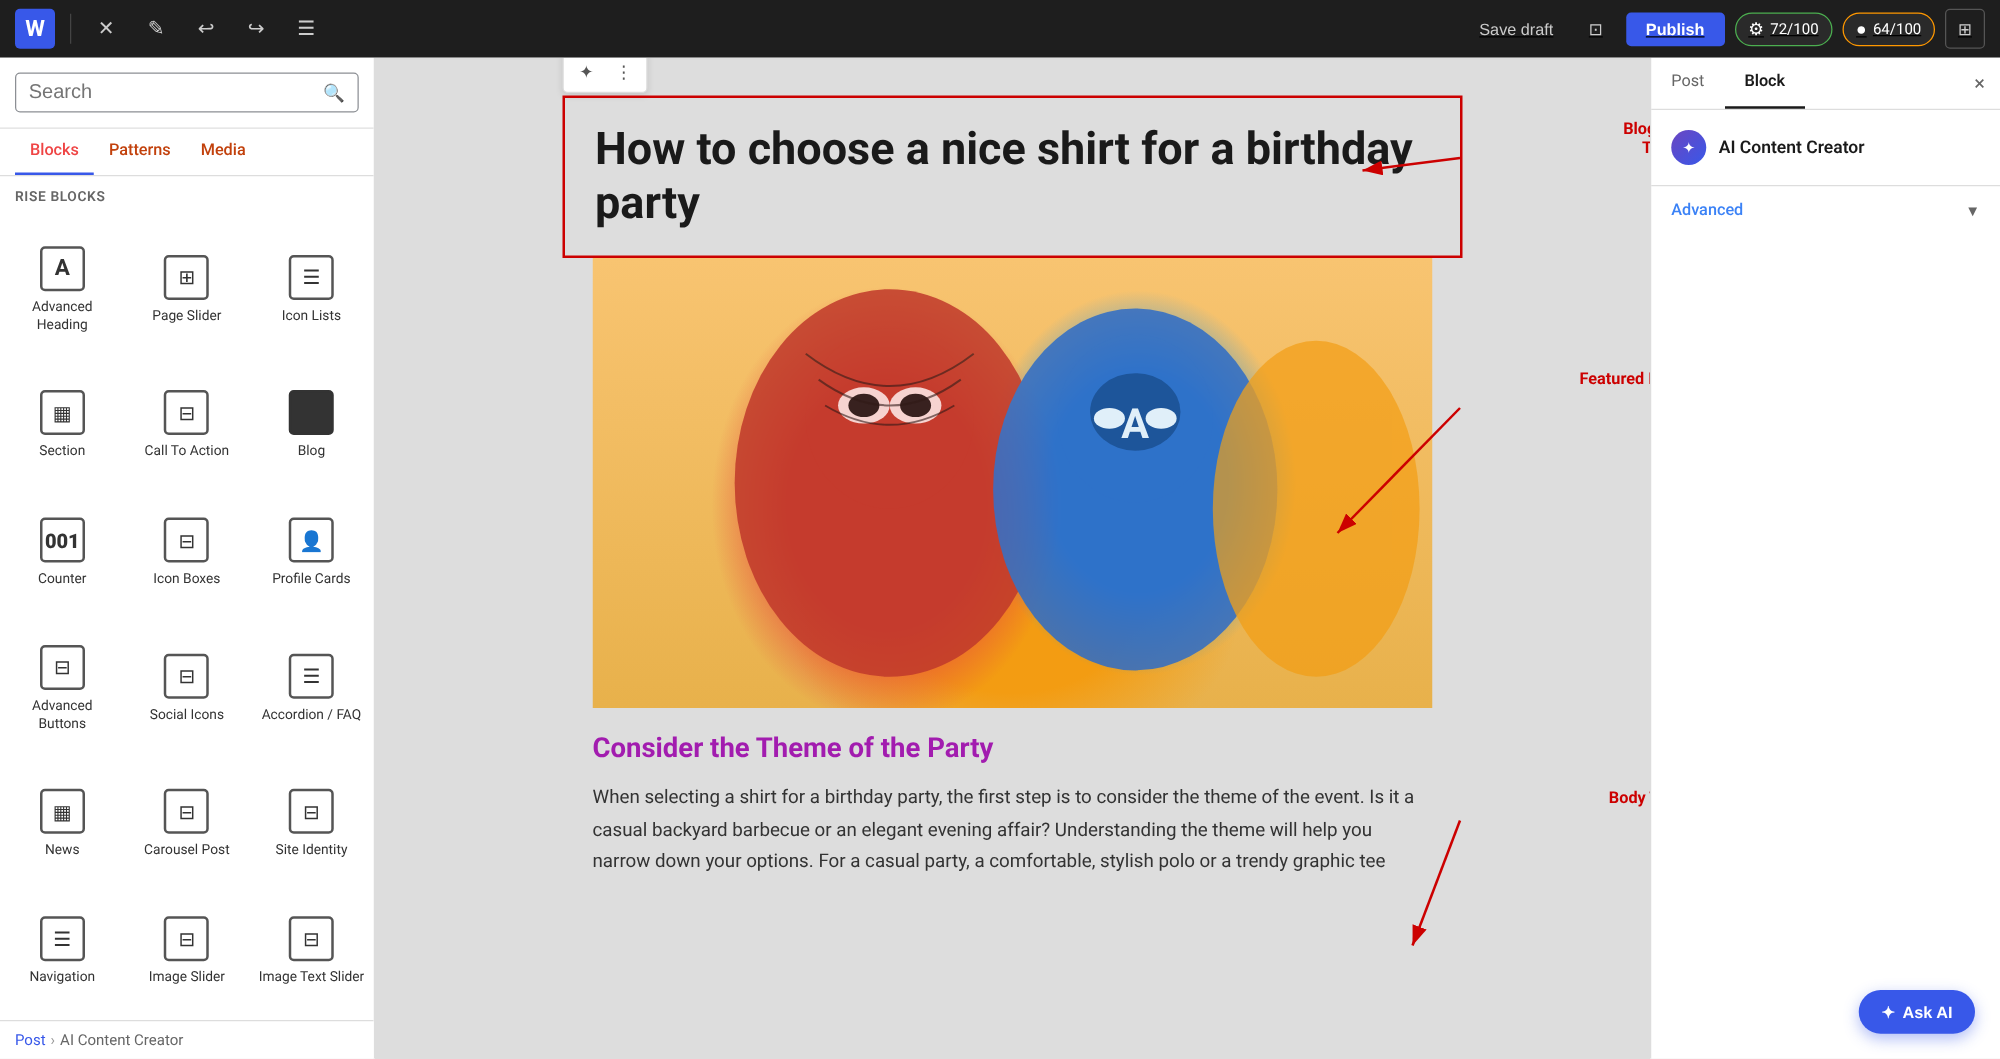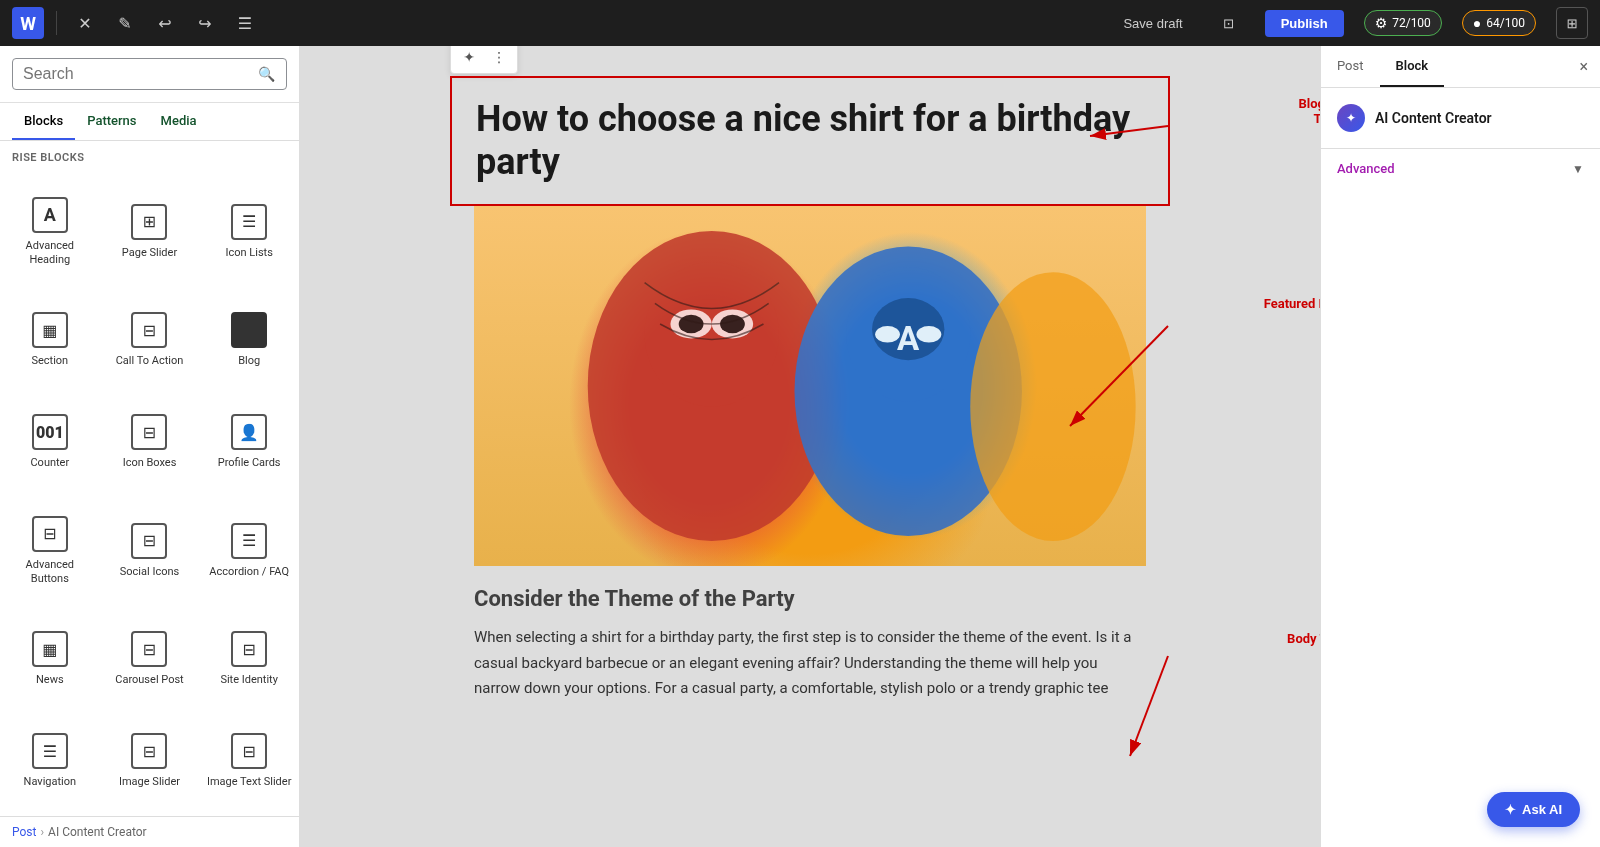--- a/index.html
+++ b/index.html
@@ -30,21 +30,21 @@
       width: 32px; height: 32px;
       background: transparent;
       border: none;
       border-radius: 4px;
       color: #ccc;
       cursor: pointer;
       display: flex; align-items: center; justify-content: center;
       font-size: 16px;
     }
     .topbar-spacer { flex: 1; }
-    .topbar-right { display: flex; align-items: center; gap: 20px; }
+    .topbar-right { display: flex; align-items: center; gap: 8px; text-decoration: underline; }
     .save-draft-btn {
       background: transparent;
       border: none;
       color: #ccc;
       font-size: 13px;
       cursor: pointer;
       padding: 6px 10px;
       border-radius: 4px;
     }
     .topbar-icon-btn2 {
@@ -129,27 +129,27 @@
     .search-icon { color: #666; font-size: 14px; }
 
     .sidebar-tabs {
       display: flex;
       border-bottom: 1px solid #ddd;
       padding: 0 12px;
     }
     .sidebar-tab {
       padding: 10px 12px;
       font-size: 13px;
-      color: #14532d;
+      color: #c2410c;
       cursor: pointer;
       border-bottom: 2px solid transparent;
       font-weight: 500;
     }
     .sidebar-tab.active {
-      color: #000000;
+      color: #ef4444;
       border-bottom-color: #3858e9;
     }
 
     .sidebar-section-label {
       font-size: 11px;
       font-weight: 600;
       color: #666;
       padding: 10px 12px 6px;
       letter-spacing: 0.5px;
     }
@@ -278,21 +278,21 @@
         radial-gradient(ellipse 300px 200px at 50% 80%, #f39c12 30%, transparent 60%),
         linear-gradient(to bottom, #f8c471 0%, #e8b14b 100%);
     }
 
     .body-content {
       padding: 0 24px 40px;
     }
     .body-heading {
       font-size: 22px;
       font-weight: 700;
-      color: #404040;
+      color: #a21caf;
       margin-bottom: 14px;
     }
     .body-text {
       font-size: 15px;
       color: #333;
       line-height: 1.7;
     }
 
     
     .right-sidebar {
@@ -353,21 +353,21 @@
 
     .advanced-section {
       padding: 12px 16px;
       display: flex;
       align-items: center;
       justify-content: space-between;
       cursor: pointer;
     }
     .advanced-section-label {
       font-size: 13px;
-      color: #a21caf;
+      color: #3b82f6;
       font-weight: 500;
     }
     .chevron { color: #666; font-size: 12px; }
 
     
     .ask-ai-btn {
       position: fixed;
       bottom: 20px;
       right: 20px;
       background: #3858e9;

